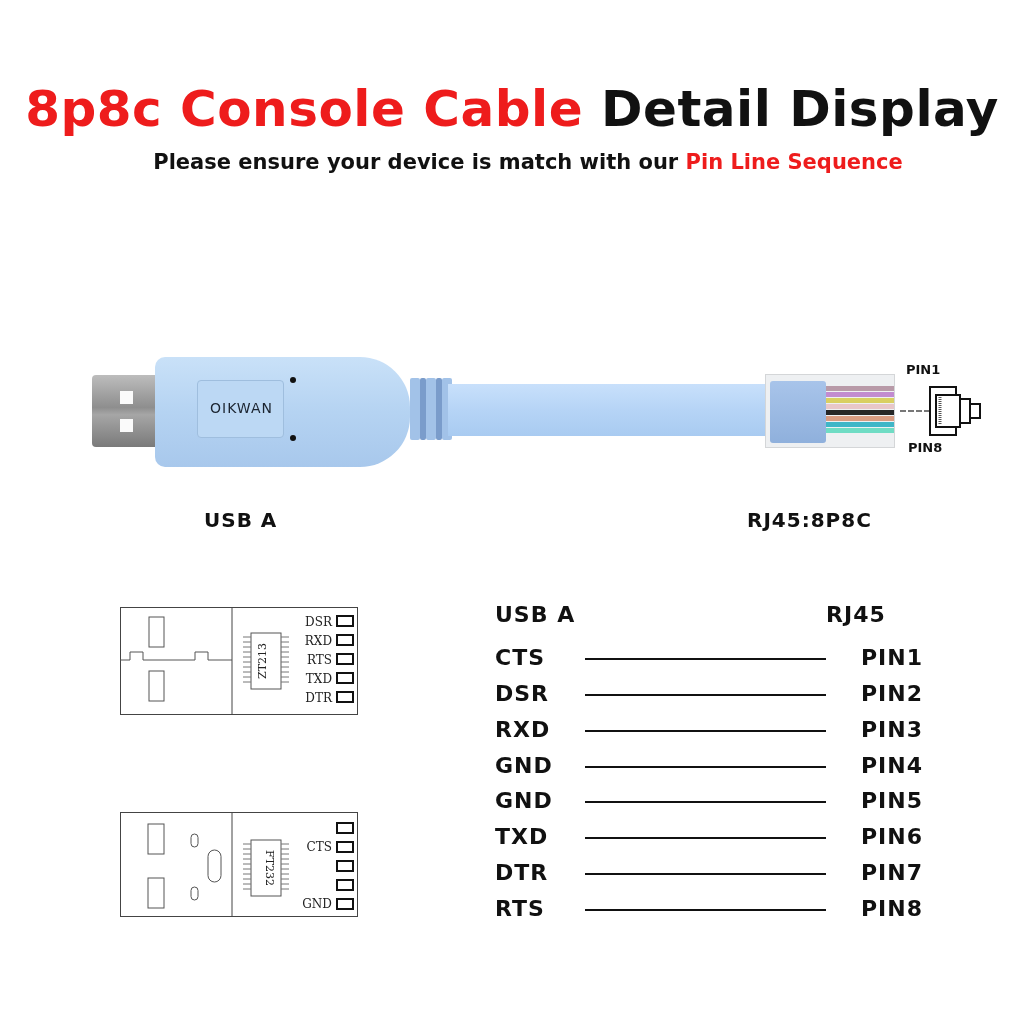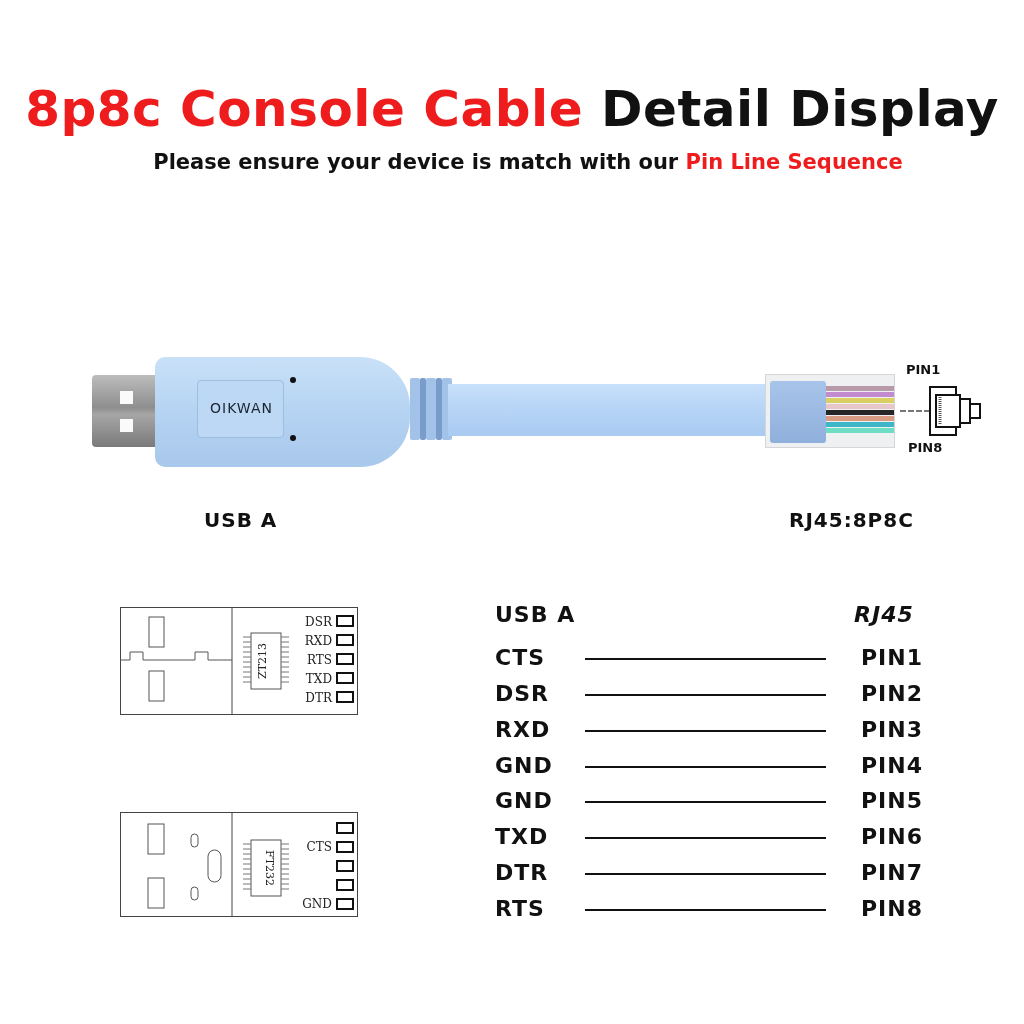--- a/index.html
+++ b/index.html
@@ -143,21 +143,21 @@
     <rect x="8" y="10" width="24" height="32" fill="#fff" stroke="#111" stroke-width="2"></rect>
     <line x1="12" y1="12" x2="12" y2="40" stroke="#555" stroke-width="3" stroke-dasharray="1 1"></line>
     <rect x="32" y="14" width="10" height="24" fill="#fff" stroke="#111" stroke-width="2"></rect>
     <rect x="42" y="19" width="10" height="14" fill="#fff" stroke="#111" stroke-width="2"></rect>
   </svg>
   <div class="pin-label" style="left:906px; top:362px;">PIN1</div>
   <div class="pin-label" style="left:908px; top:440px;">PIN8</div>
 </div>
 
 <div class="conn-label" style="left:204px;">USB A</div>
-<div class="conn-label" style="left:789px;">RJ45:8P8C</div>
+<div class="conn-label" style="left:747px;">RJ45:8P8C</div>
 
 <svg class="pcb" style="left:120px; top:607px;" width="240" height="110" viewBox="0 0 240 110">
   <rect x="0.5" y="0.5" width="237" height="107" fill="#fff" stroke="#444" stroke-width="1"></rect>
   <line x1="112" y1="0" x2="112" y2="108" stroke="#444" stroke-width="1"></line>
   <rect x="29" y="10" width="15" height="30" fill="none" stroke="#555"></rect>
   <rect x="29" y="64" width="15" height="30" fill="none" stroke="#555"></rect>
   <polyline points="0,53 10,53 10,45 23,45 23,53 75,53 75,45 88,45 88,53 112,53" fill="none" stroke="#555"></polyline>
   <rect x="131" y="26" width="30" height="56" fill="#fff" stroke="#555"></rect>
   <g stroke="#777">
     <line x1="123" y1="30" x2="131" y2="30"></line>
@@ -237,21 +237,21 @@
   <g fill="none" stroke="#111" stroke-width="2">
     <rect x="217" y="11" width="16" height="10"></rect>
     <rect x="217" y="30" width="16" height="10"></rect>
     <rect x="217" y="49" width="16" height="10"></rect>
     <rect x="217" y="68" width="16" height="10"></rect>
     <rect x="217" y="87" width="16" height="10"></rect>
   </g>
 </svg>
 
 <div class="pin-header" style="left:495px;">USB A</div>
-<div class="pin-header" style="left:854px;font-style:italic;">RJ45</div>
+<div class="pin-header" style="left:826px;">RJ45</div>
 
 <div>
   <div class="pin-row" style="top:645px;">
     <span class="sig">CTS</span>
     <span class="line"></span>
     <span class="pin">PIN1</span>
   </div>
   <div class="pin-row" style="top:681px;">
     <span class="sig">DSR</span>
     <span class="line"></span>

